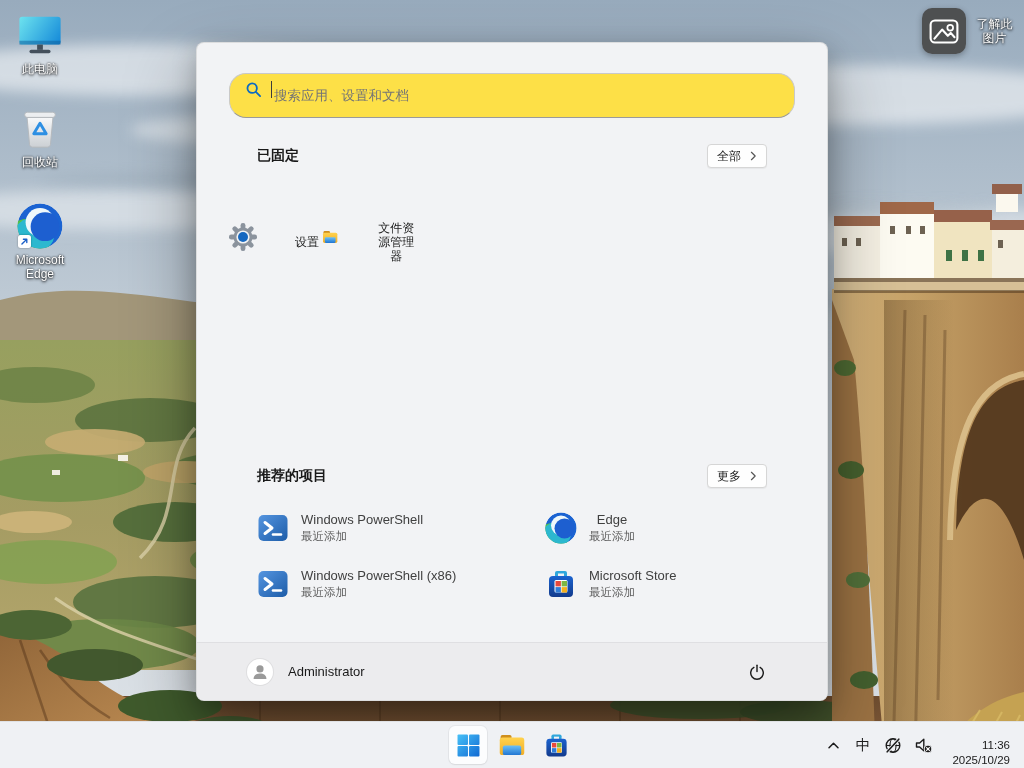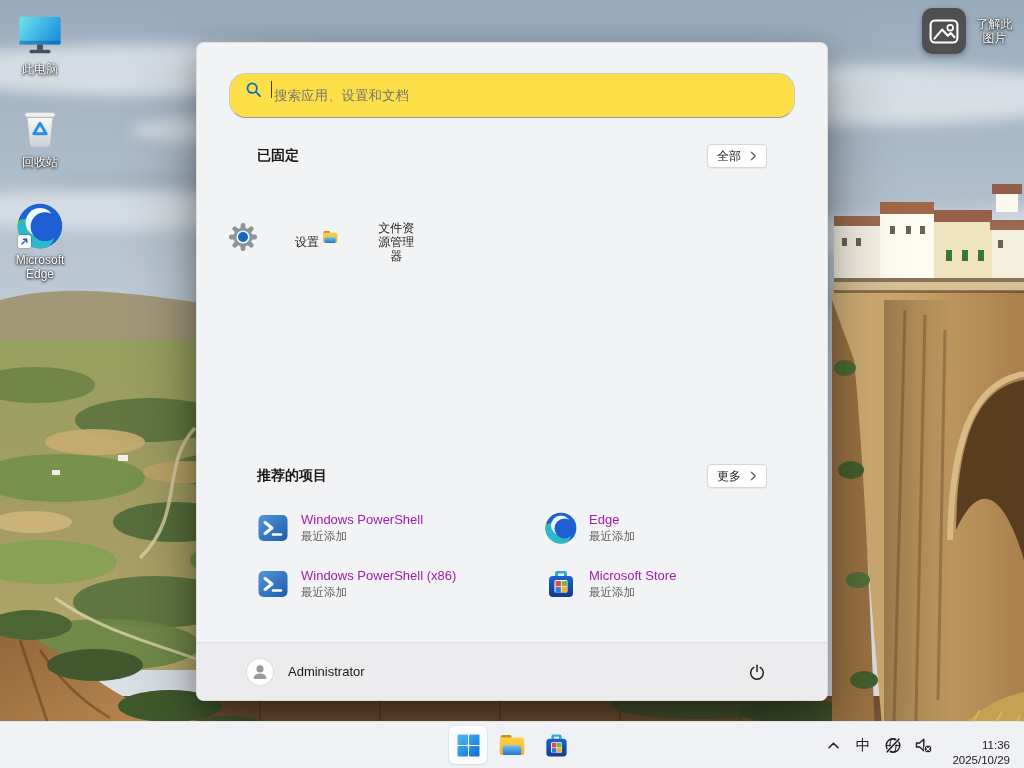--- a/index.html
+++ b/index.html
@@ -47,21 +47,21 @@
 
   .pinned-grid{position:absolute;left:30px;top:146px;width:572px;display:grid;
       grid-template-columns:repeat(6,1fr);}
   .pin-item{height:88px;display:flex;align-items:center;padding-top:8px;
       border-radius:6px;box-sizing:border-box;gap:36px;}
   .pin-label{margin-top:9px;font-size:12px;color:#1c1c1c;text-align:center;line-height:14px;}
 
   .rec-grid{position:absolute;left:60px;top:464px;width:512px;display:grid;
       grid-template-columns:288px 224px;row-gap:14px;}
   .rec-item{display:flex;align-items:center;gap:12px;padding:5px 0;border-radius:6px;height:32px;}
-  .rec-name{font-size:13px;color:#a21caf;line-height:16px;}
+  .rec-name{font-size:13px;color:#404040;line-height:16px;text-align:center;}
   .rec-meta{font-size:11.5px;color:#5e5e5e;line-height:15px;margin-top:1px;}
 
   .menu-footer{position:absolute;left:0;right:0;bottom:0;height:58px;background:#ececee;
       border-top:1px solid #dfdfe2;border-radius:0 0 8px 8px;display:flex;align-items:center;
       justify-content:space-between;padding:0 52px 0 44px;box-sizing:border-box;}
   .user-chip{display:flex;align-items:center;gap:15px;border-radius:6px;padding:4px 6px;}
   .avatar{width:26px;height:26px;border-radius:50%;background:#fff;display:flex;
       align-items:center;justify-content:center;box-shadow:0 0 0 1px rgba(0,0,0,.06);}
   .user-name{font-size:13px;color:#191919;}
   .power-btn{width:36px;height:36px;border:none;background:transparent;border-radius:6px;

